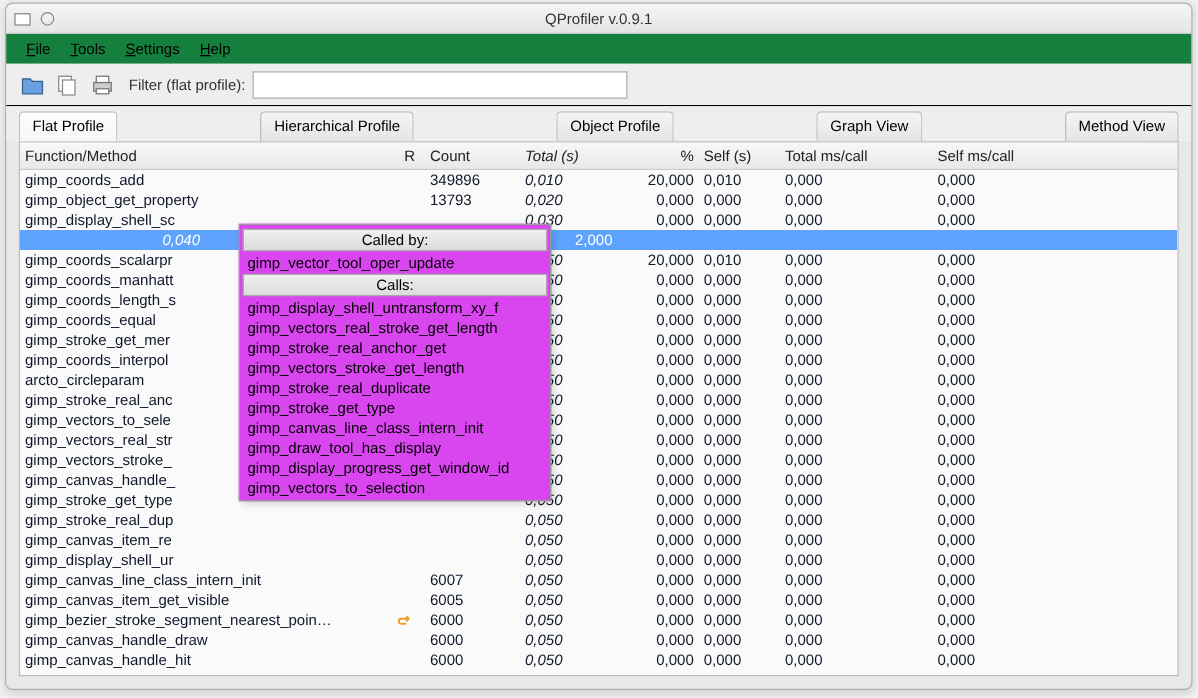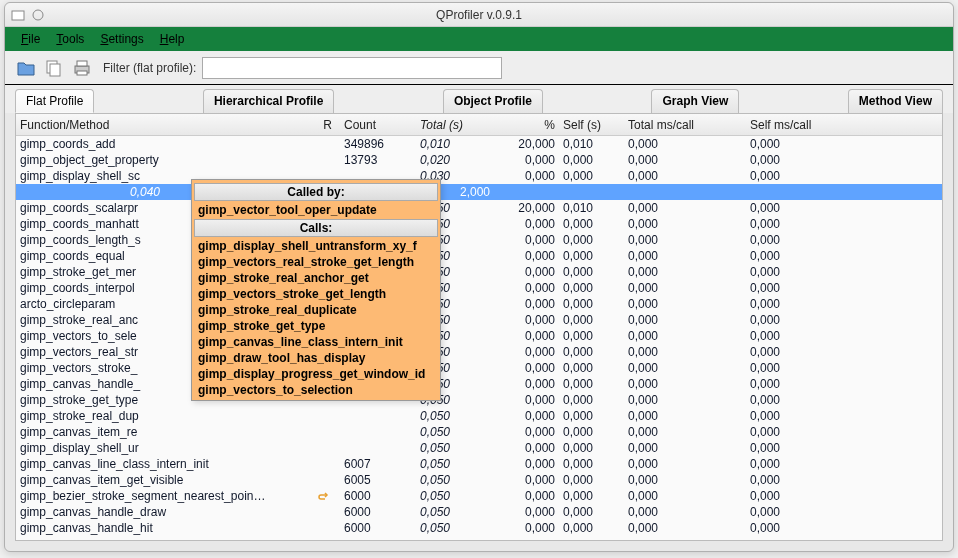--- a/index.html
+++ b/index.html
@@ -10,37 +10,37 @@
 .titlebar-icons span { width: 14px; height: 14px; display: inline-block; }
 .title { font-size: 12px; color: #333; }
 .menubar { height: 24px; display: flex; align-items: center; gap: 4px; padding: 0 10px; background: #15803d; }
 .menubar span { padding: 2px 6px; cursor: default; }
 .menubar span u { text-decoration: underline; }
 .toolbar { height: 34px; display: flex; align-items: center; gap: 6px; padding: 0 10px; background: #eee; border-bottom: 1px solid #000000; }
 .tb-icon { width: 22px; height: 22px; display: inline-flex; align-items: center; justify-content: center; }
 .filter-label { font-size: 12px; color: #333; margin-left: 4px; }
 .filter-input { width: 300px; height: 22px; border: 1px solid #aaa; background: #fff; padding: 0 4px; }
 .tabs { display: flex; gap: 4px; padding: 4px 10px 0 10px; background: #eee; justify-content: space-between; }
-.tab { padding: 4px 10px; border: 1px solid #bbb; border-bottom: none; background: linear-gradient(#f5f5f5,#e5e5e5); border-radius: 4px 4px 0 0; cursor: default; font-size: 12px; font-weight: bold; }
+.tab { padding: 4px 10px; border: 1px solid #bbb; border-bottom: none; background: linear-gradient(#f5f5f5,#e5e5e5); border-radius: 4px 4px 0 0; cursor: default; font-size: 12px; }
 .tab.active { background: linear-gradient(#fefefe,#f6f6f6); font-weight: normal; border-bottom: 1px solid #fafafa; position: relative; z-index: 2; }
 .content { flex: 1; margin: 0 10px 10px 10px; background: #fafafa; border: 1px solid #bbb; overflow: hidden; position: relative; }
 .grid-header { display: flex; background: linear-gradient(#f8f8f8,#e8e8e8); border-bottom: 1px solid #ccc; height: 22px; align-items: center; font-size: 12px; color: #222; }
 .grid-body { overflow: hidden; }
 .row { display: flex; height: 16px; align-items: center; font-size: 12px; color: #0f172a; }
 .row.selected { background: #5fa3ff; color: #fff; }
 .col { padding: 0 4px; overflow: hidden; white-space: nowrap; text-overflow: ellipsis; }
 .c0 { width: 290px; }
 .c1 { width: 30px; text-align: right; }
 .c2 { width: 80px; text-align: left; padding-left: 8px; }
 .c3 { width: 85px; font-style: italic; }
 .c4 { width: 58px; text-align: right; }
 .c5 { width: 65px; }
 .c6 { width: 122px; }
 .c7 { width: 140px; }
-.popup { position: absolute; left: 191px; top: 179px; width: 250px; background: #fdba74; border: 1px solid #999; box-shadow: 2px 2px 6px rgba(0,0,0,0.15); z-index: 10; padding: 2px; font-size: 12px; font-weight: bold; }
+.popup { position: absolute; left: 191px; top: 179px; width: 250px; background: #d946ef; border: 1px solid #999; box-shadow: 2px 2px 6px rgba(0,0,0,0.15); z-index: 10; padding: 2px; font-size: 12px; }
 .popup-head { background: linear-gradient(#f0f0f0,#dcdcdc); border: 1px solid #aaa; text-align: center; padding: 1px 0; margin: 1px 0; }
 .popup-item { padding: 1px 4px; }
 .recur-icon { display:inline-block; width:12px; height:10px; vertical-align:middle; margin-right:2px; }
 </style>
 </head>
 <body>
 
 <div class="window">
   <div class="titlebar">
     <div class="titlebar-icons">

